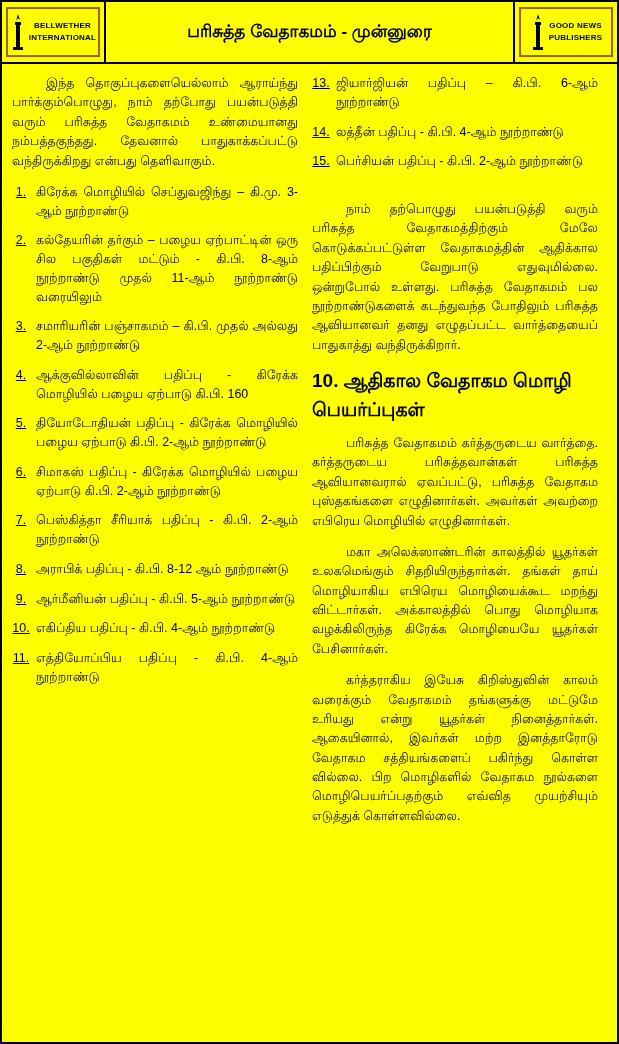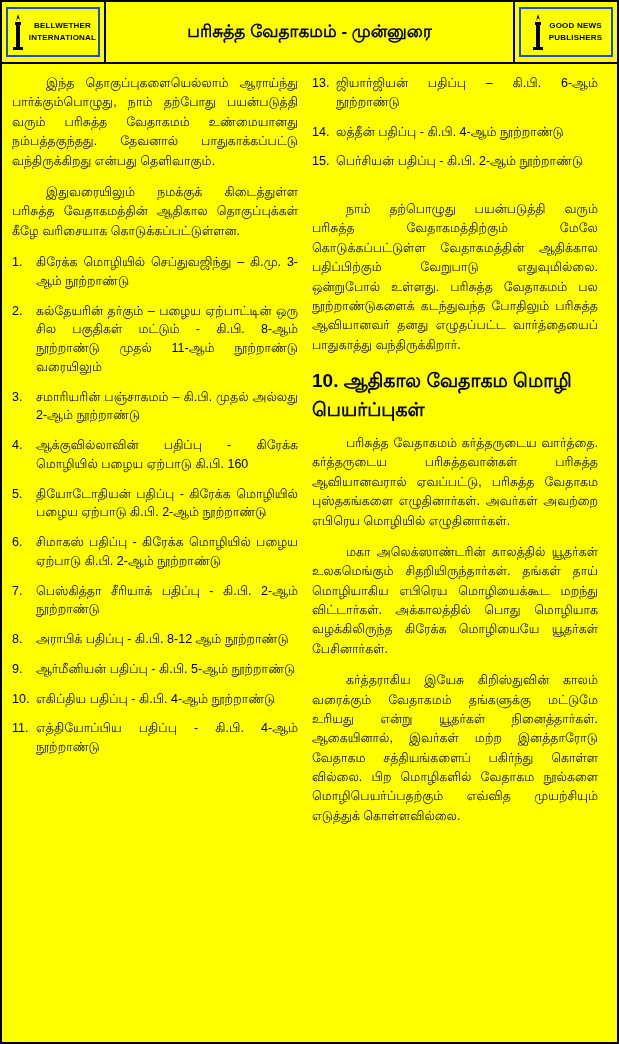--- a/index.html
+++ b/index.html
@@ -34,21 +34,21 @@
     align-items: center;
     justify-content: center;
     box-sizing: border-box;
     padding: 2px;
   }
   .logo-box.right {
     border-right: none;
     border-left: 2px solid #000000;
   }
   .logo-inner {
-    border: 2px solid #1d4ed8;
+    border: 2px solid #a16207;
     width: 94px;
     height: 50px;
     display: flex;
     align-items: center;
     justify-content: center;
     gap: 3px;
     box-sizing: border-box;
     padding: 1px 2px;
   }
   .logo-emblem {
@@ -112,23 +112,24 @@
   }
   ol.numlist li {
     display: flex;
     margin-bottom: 11px;
     font-size: 12.5px;
     line-height: 1.5;
     color: #000000;
   }
   ol.numlist li .num {
     flex: 0 0 24px;
-    text-align: left;
+    text-align: center;
     padding-right: 6px;
     box-sizing: border-box;
+    text-decoration: underline;
   }
   ol.numlist li .txt {
     flex: 1 1 auto;
     text-align: justify;
     text-justify: inter-word;
   }
   .spacer-20 { height: 18px; }
 </style>
 </head>
 <body>
@@ -169,21 +170,20 @@
       </div>
     </div>
 
   </div>
 
   <div class="columns">
 
     <div class="col">
 
       <p class="para">இந்த தொகுப்புகளையெல்லாம் ஆராய்ந்து பார்க்கும்பொழுது, நாம் தற்போது பயன்படுத்தி வரும் பரிசுத்த வேதாகமம் உண்மையானது நம்பத்தகுந்தது. தேவனால் பாதுகாக்கப்பட்டு வந்திருக்கிறது என்பது தெளிவாகும்.</p>
-      <p class="para">இதுவரையிலும் நமக்குக் கிடைத்துள்ள பரிசுத்த வேதாகமத்தின் ஆதிகால தொகுப்புக்கள் கீழே வரிசையாக கொடுக்கப்பட்டுள்ளன.</p>
 
       <ol class="numlist">
         <li>
           <span class="num">1.</span>
           <span class="txt">கிரேக்க மொழியில் செப்துவஜிந்து  –  கி.மு. 3-ஆம் நூற்றாண்டு</span>
         </li>
         <li>
           <span class="num">2.</span>
           <span class="txt">கல்தேயரின் தர்கும்  –  பழைய ஏற்பாட்டின் ஒரு சில பகுதிகள் மட்டும் - கி.பி. 8-ஆம் நூற்றாண்டு முதல் 11-ஆம் நூற்றாண்டு வரையிலும்</span>
         </li>

